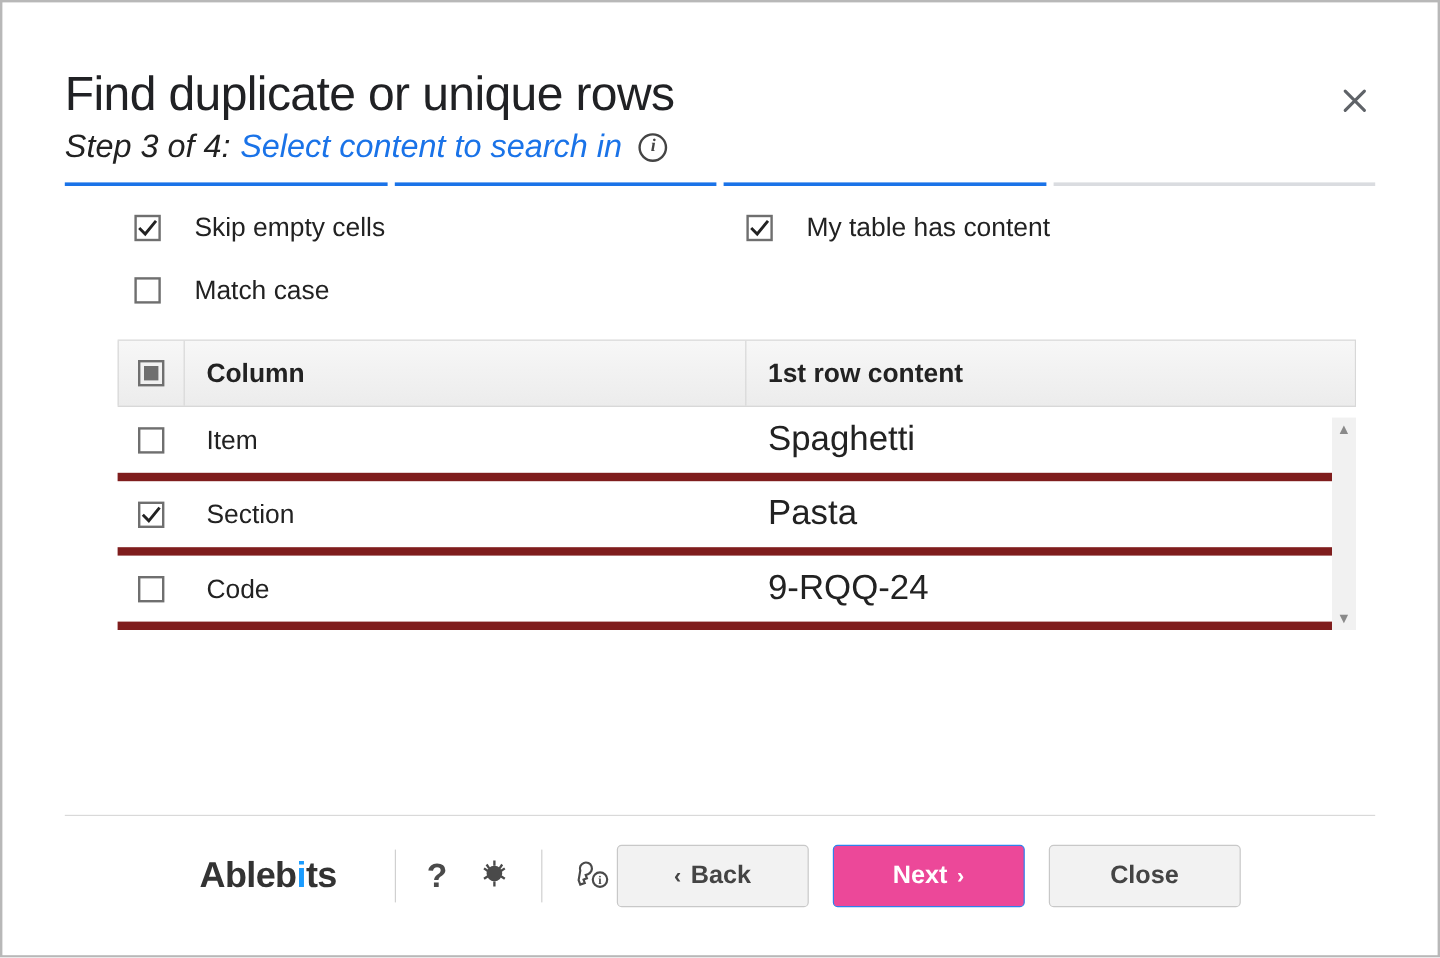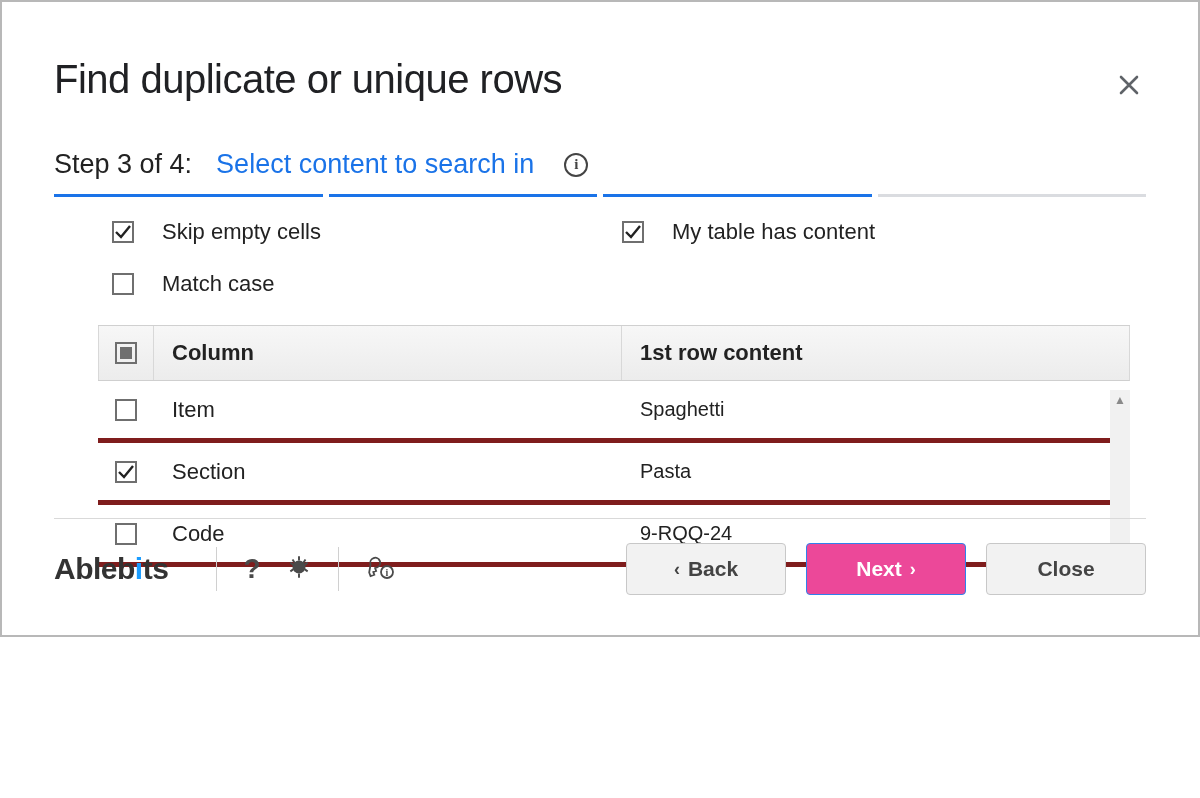--- a/index.html
+++ b/index.html
@@ -1,23 +1,23 @@
 <!DOCTYPE html>
 <html><head>
 <meta charset="utf-8">
 <style>
   * { box-sizing: border-box; margin: 0; padding: 0; }
   html, body { width: 1200px; height: 798px; font-family: Arial, Helvetica, sans-serif; background: #fff; color: #222; }
-  .frame { width: 1200px; height: 637px; border: 2px solid #b8b8b8; position: relative; }
+  .frame { width: 1200px; height: 798px; border: 2px solid #b8b8b8; position: relative; }
   .content { padding: 55px 52px 0 52px; }
   .header-row { display: flex; justify-content: space-between; align-items: flex-start; }
   h1.title { font-size: 40px; font-weight: 400; letter-spacing: -0.5px; color: #202124; }
   .close-x { font-size: 30px; color: #5f6368; cursor: pointer; margin-top: 8px; padding: 4px 6px; }
 
-  .step-row { margin-top: 42px; font-size: 27px; display: flex; align-items: center; gap: 24px; }
+  .step-row { font-size: 27px; display: flex; align-items: center; gap: 8px; font-style: italic; }
   .step-label { color: #222; }
   .step-desc { color: #1a73e8; }
   .info-icon { width: 24px; height: 24px; border: 2px solid #444; border-radius: 50%; display: inline-flex; align-items: center; justify-content: center; font-size: 15px; font-weight: 700; margin-left: 6px; color:#444; font-family: Georgia, serif;}
   
   .progress { display: flex; margin-top: 14px; }
   .seg { height: 3px; flex: 1; background: #dadce0; margin-right: 6px; }
   .seg:last-child { margin-right: 0; }
   .seg.active { background: #1a73e8; }
 
   .options-area { padding: 22px 0 0 58px; }
@@ -26,33 +26,33 @@
   .cbox { width: 22px; height: 22px; border: 2px solid #6f6f6f; display: inline-flex; align-items: center; justify-content: center; cursor: pointer; }
   .cbox svg { display: none; }
   .cbox.checked svg { display: block; }
   .cbox.indet::after { content:""; width:12px; height:12px; background:#6f6f6f; display:block; }
 
   .table-wrap { margin: 28px 0 0 44px; border-top: 1px solid #d0d0d0; position: relative; width: 1032px;}
   .thead { display: flex; background: linear-gradient(#f7f7f7,#ececec); border-bottom: 1px solid #cfcfcf; border-right:1px solid #d8d8d8;justify-content:center;}
   .th-check { width: 56px; display:flex; align-items:center; justify-content:center; padding: 14px 0; border-right:1px solid #d8d8d8; border-left:1px solid #d8d8d8;}
   .th-col { flex: 0 0 468px; padding: 14px 18px; font-size: 22px; font-weight: 700; border-right:1px solid #d8d8d8;}
   .th-content { flex: 1; padding: 14px 18px; font-size: 22px; font-weight: 700; }
-  .row { display: flex; align-items: center; border-bottom: 5px solid #7f1d1d; height: 62px; }
+  .row { display: flex; align-items: center; border-bottom: 7px solid #7f1d1d; height: 62px; }
   .td-check { width: 56px; display:flex; align-items:center; justify-content:center; }
   .td-col { flex: 0 0 468px; padding: 0 18px; font-size: 22px; }
-  .td-content { flex: 1; padding: 0 18px; font-size: 20px; }
+  .td-content { flex: 1; padding: 0 18px; font-size: 29px; }
 
   .scroll-track { position:absolute; right:0; top:64px; bottom:0; width:20px; background:#f1f1f1; }
   .scroll-arrow { position:absolute; left:0; width:20px; height:20px; display:flex; align-items:center; justify-content:center; color:#8a8a8a; font-size:12px;}
   .scroll-arrow.up { top:0; }
   .scroll-arrow.down { bottom:0; }
 
   .footer { position:absolute; left:52px; right:52px; bottom:40px; }
   .footer-line { border-top:1px solid #d9d9d9; margin-bottom:24px; }
-  .footer-inner { display:flex; align-items:center; justify-content:space-between; }
+  .footer-inner { display:flex; align-items:center; justify-content:center; }
   .footer-left { display:flex; align-items:center; gap: 0; }
   .brand { font-size: 30px; font-weight:700; letter-spacing:-0.5px; color:#333; padding-right:28px;}
   .brand .dot { color:#1a9cff; }
   .vsep { width:1px; height:44px; background:#d0d0d0; margin: 0 20px; }
   .ficon { color:#4a4a4a; cursor:pointer; padding: 4px 6px;}
   .ficon.q { font-size:28px; font-weight:700;}
   .buttons { display:flex; gap:20px; }
   .btn { height: 52px; min-width: 160px; border-radius:4px; border:1px solid #c8c8c8; background:#f2f2f2; font-size:21px; font-weight:700; color:#444; display:inline-flex; align-items:center; justify-content:center; gap:8px; cursor:pointer;}
   .btn.primary { background:#ec4899; border-color:#2f80ed; color:#fff; }
   .chev { font-size:18px; }

